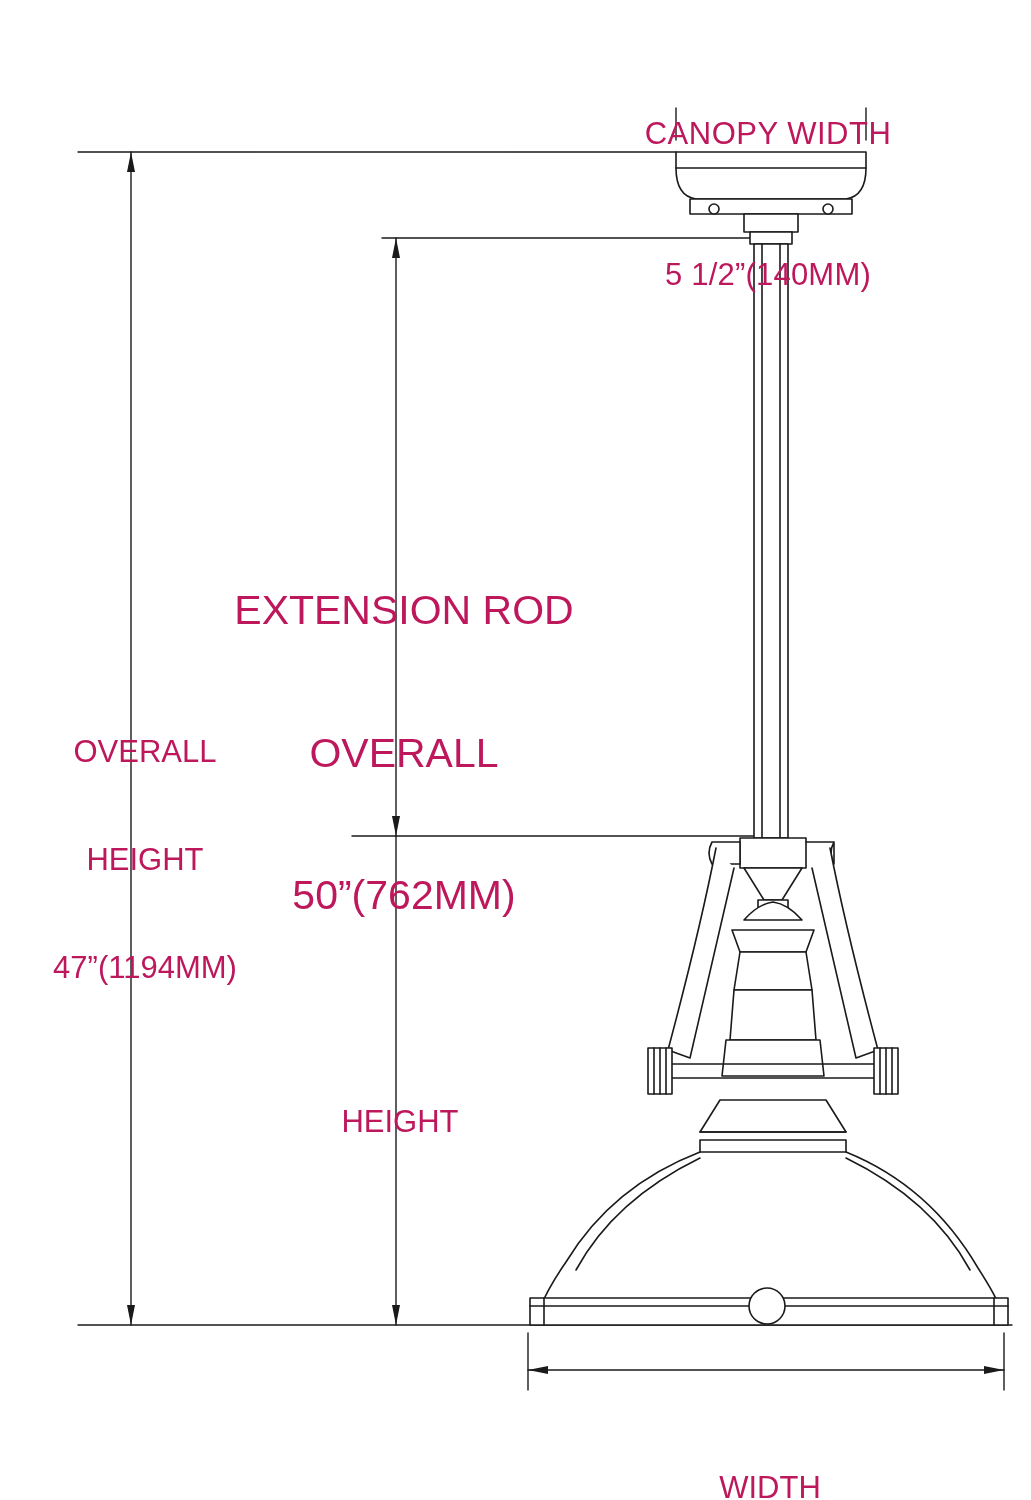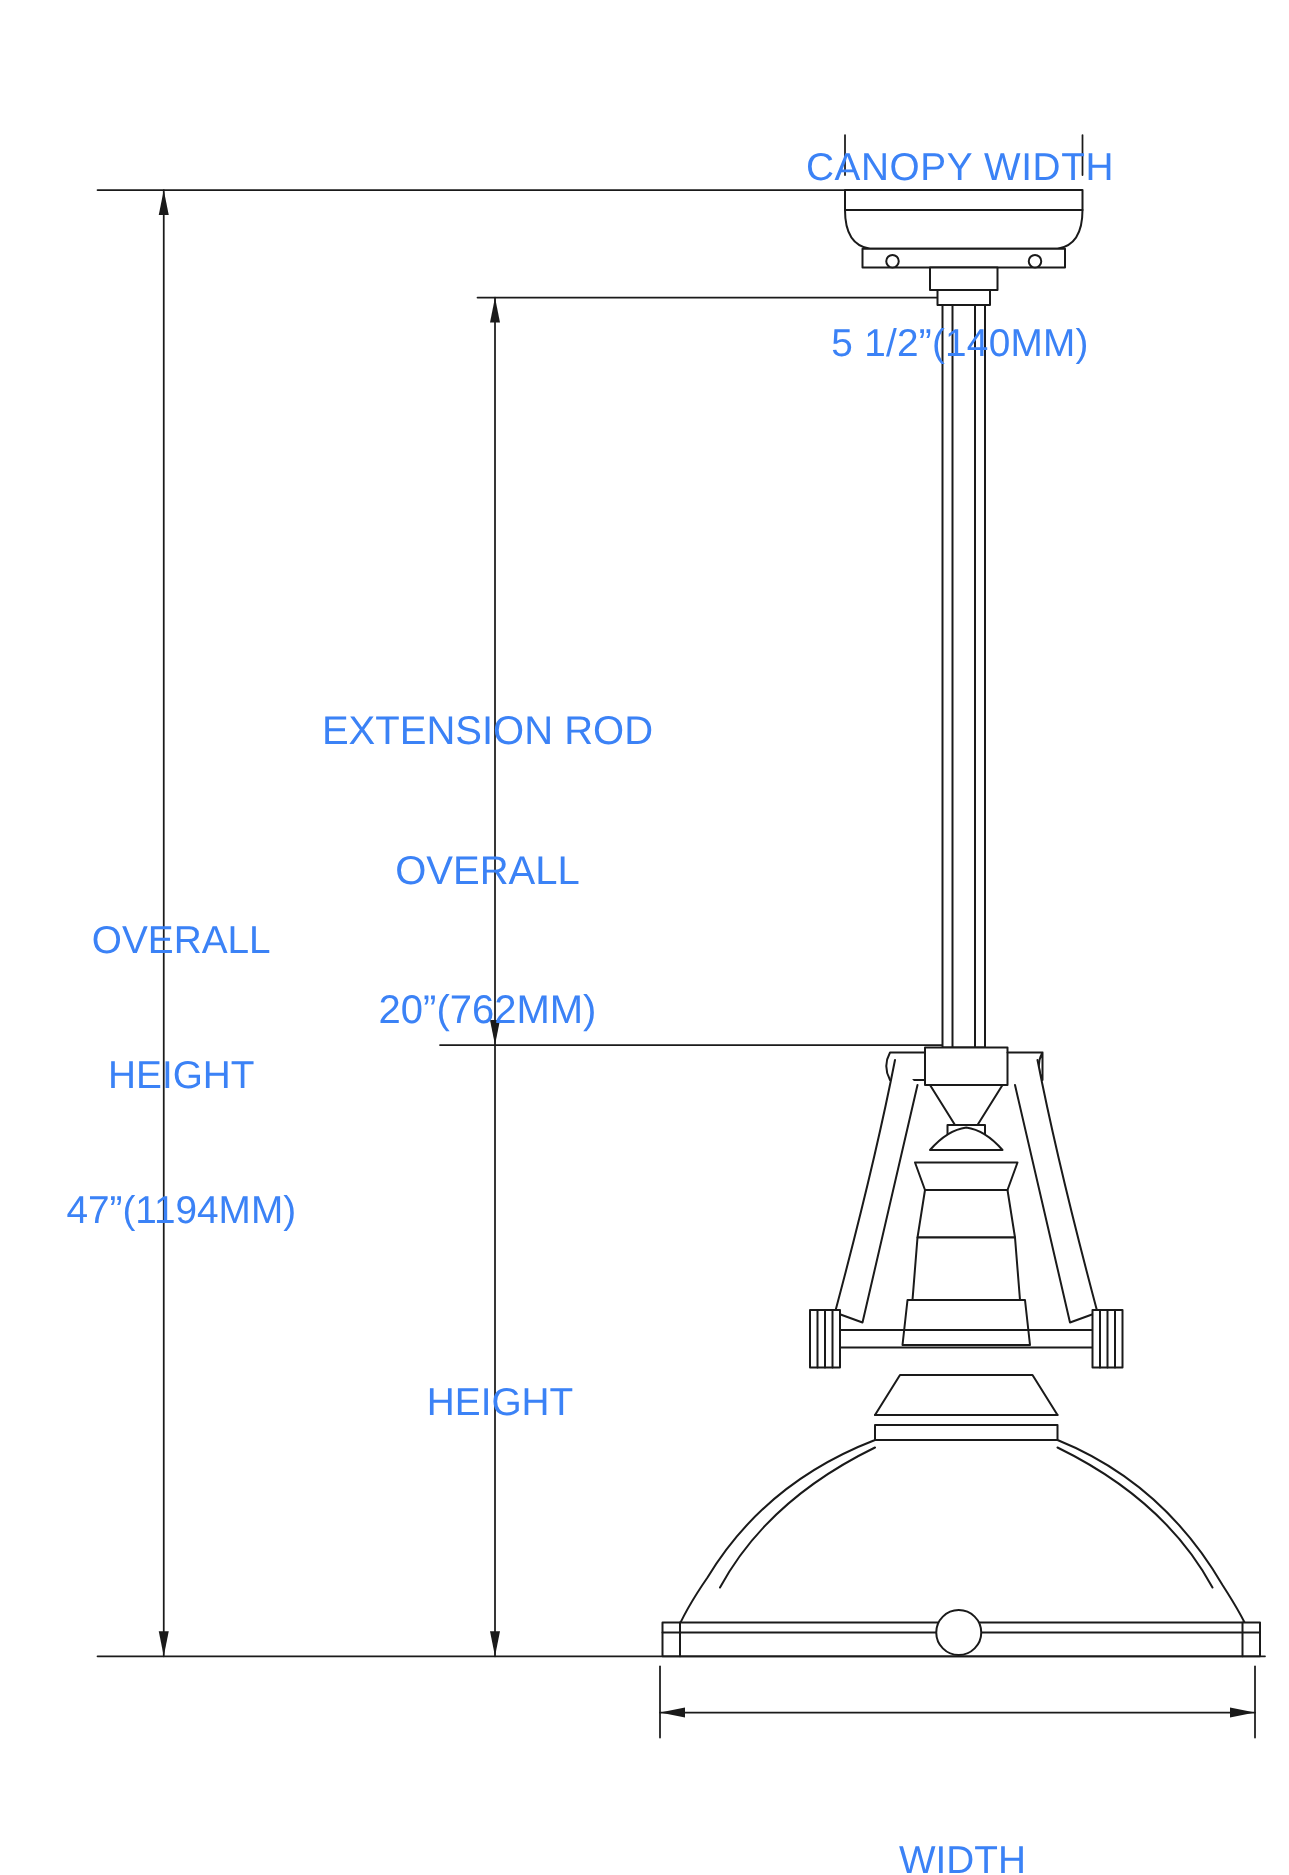--- a/index.html
+++ b/index.html
@@ -24,43 +24,43 @@
   }
   .svg-layer {
     position: absolute;
     left: 0;
     top: 0;
   }
   .label {
     position: absolute;
     text-align: center;
     line-height: 1.16;
-    color: #3b82f6;
+    color: #be185d;
     white-space: pre;
   }
   .label .l1, .label .l2, .label .l3 {
     display: block;
   }
 
   
   #label-canopy-width {
     left: 508px;
     top: 44px;
     width: 520px;
     font-size: 31px;
   }
   #label-canopy-width .l1 { letter-spacing: 0.5px; }
   #label-canopy-width .l2 { letter-spacing: 0.2px; margin-top: 33px; }
 
   
   #label-extension-rod {
-    left: 140px;
+    left: 154px;
     top: 492px;
     width: 500px;
-    font-size: 32px;
+    font-size: 41px;
   }
 
   
   #label-overall-height {
     left: -20px;
     top: 662px;
     width: 330px;
     font-size: 31px;
   }
 
@@ -190,21 +190,21 @@
   </svg>
 
   <div class="label" id="label-canopy-width">
     <span class="l1">CANOPY WIDTH</span>
     <span class="l2">5 1/2”(140MM)</span>
   </div>
 
   <div class="label" id="label-extension-rod">
     <span class="l1">EXTENSION ROD</span>
     <span class="l2">OVERALL</span>
-    <span class="l3">20”(762MM)</span>
+    <span class="l3">50”(762MM)</span>
   </div>
 
   <div class="label" id="label-overall-height">
     <span class="l1">OVERALL</span>
     <span class="l2">HEIGHT</span>
     <span class="l3">47”(1194MM)</span>
   </div>
 
   <div class="label" id="label-height">
     <span class="l1">HEIGHT</span>

